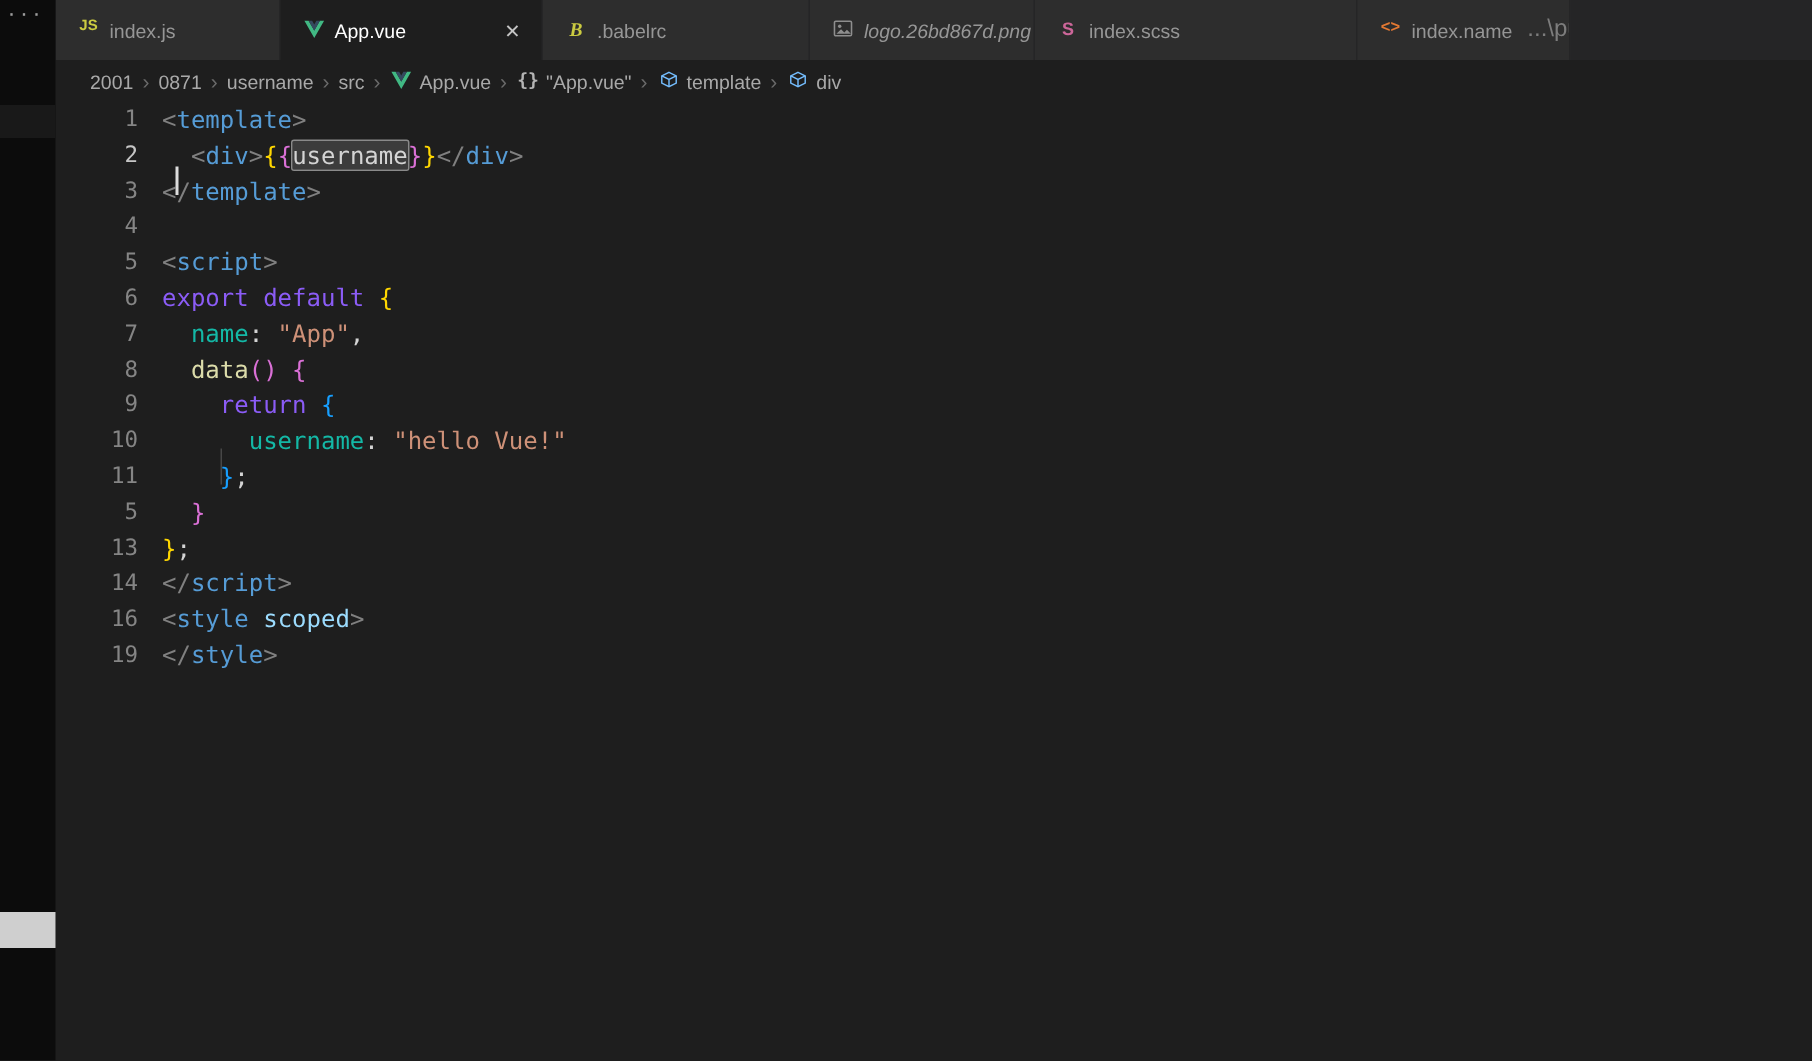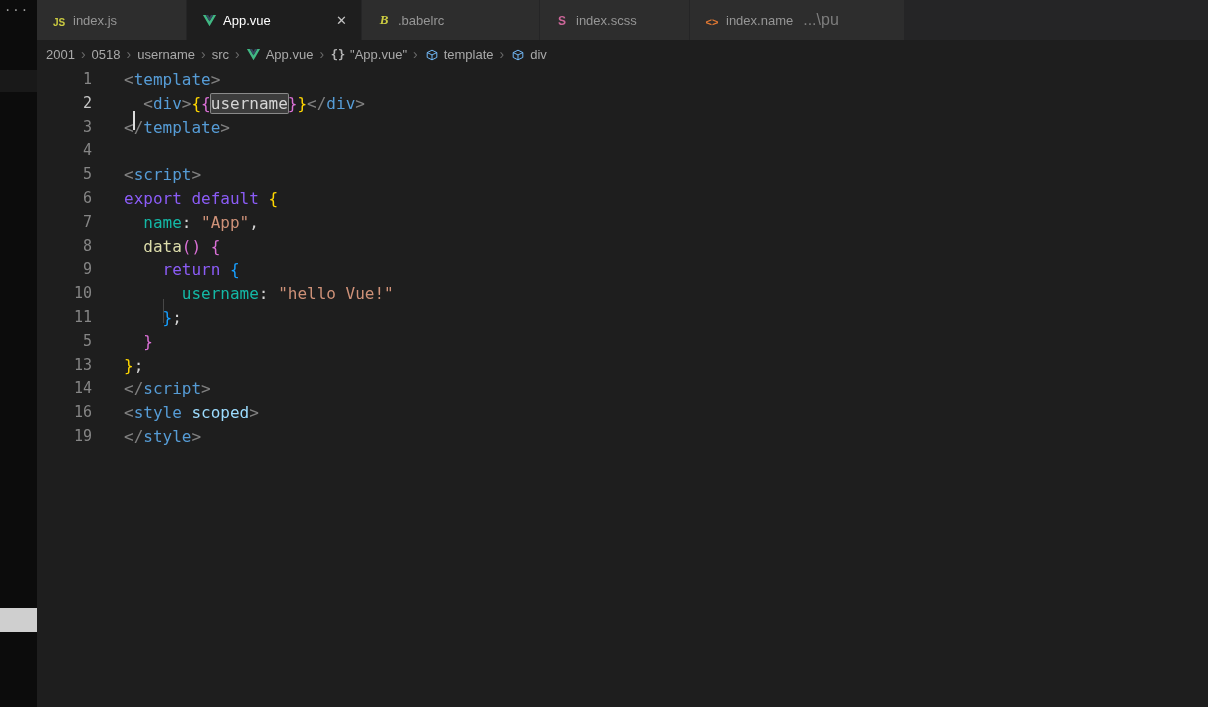--- a/index.html
+++ b/index.html
@@ -24,34 +24,34 @@
   .tab.italic .label{font-style:italic}
   .tab .desc{color:#7d7d7d;font-size:16px;margin-left:4px}
   .tab .close{margin-left:auto;color:#c5c5c5;font-size:13px;padding:0 4px;cursor:pointer}
   .tab:nth-child(1){width:150px}
   .tab:nth-child(2){width:175px}
   .tab:nth-child(3){width:178px}
   .tab:nth-child(4){width:150px}
   .tab:nth-child(5){width:215px}
   .tab:nth-child(6){width:142px}
   .tab:nth-child(7){width:230px}
-  .ficon{width:16px;height:16px;display:inline-flex;align-items:flex-end;justify-content:center;flex:none}
-
-  
-  .breadcrumb{display:flex;align-items:center;height:28px;padding-left:9px;
+  .ficon{width:16px;height:16px;display:inline-flex;align-items:flex-start;justify-content:center;flex:none}
+
+  
+  .breadcrumb{display:flex;align-items:center;height:28px;padding-left:23px;
     font-size:13px;color:#a9a9a9;background:#1e1e1e;flex:none;white-space:nowrap}
   .crumb{display:inline-flex;align-items:center;gap:4px;cursor:pointer}
   .sep{color:#6a6a6a;margin:0 6px;font-size:14px}
 
   
   .editor{flex:1;position:relative;font-family:"DejaVu Sans Mono",monospace;font-size:16px;cursor:text}
   .line{display:flex;height:23.8px;line-height:23.8px}
   .ln{width:55px;text-align:right;color:#858585;font-size:15px;flex:none;user-select:none;cursor:default}
   .ln.active{color:#c6c6c6}
-  .code{margin-left:32px;white-space:pre}
+  .code{margin-left:16px;white-space:pre}
 
   .t-punct{color:#808080}
   .t-tag{color:#569cd6}
   .t-plain{color:#d4d4d4}
   .t-kw{color:#8b5cf6}
   .t-fn{color:#dcdcaa}
   .t-prop{color:#14b8a6}
   .t-str{color:#ce9178}
   .t-b1{color:#ffd700}
   .t-b2{color:#da70d6}
@@ -89,41 +89,51 @@
           </span>
           <span class="label">App.vue</span>
           <span class="close">✕</span>
         </div>
         <div class="tab">
           <span class="ficon">
             <span style="color:#cbcb41;font:italic 700 13px 'Liberation Serif',serif">B</span>
           </span>
           <span class="label">.babelrc</span>
         </div>
+        <div class="tab italic">
+          <span class="ficon">
+            <svg width="14" height="14" viewBox="0 0 16 16">
+              <rect x="1.5" y="2.5" width="13" height="11" rx="1" fill="none" stroke="#8e8e8e" stroke-width="1.2"></rect>
+              <circle cx="5.5" cy="6.3" r="1.3" fill="#8e8e8e"></circle>
+              <path d="M3 12l3.5-3.5 2.5 2.5 2-2L14 12z" fill="#8e8e8e"></path>
+            </svg>
+          </span>
+          <span class="label">logo.26bd867d.png</span>
+        </div>
         <div class="tab">
           <span class="ficon">
             <span style="color:#cc6699;font:700 12px 'Liberation Sans',sans-serif">S</span>
           </span>
           <span class="label">index.scss</span>
         </div>
         <div class="tab">
           <span class="ficon">
             <span style="color:#e37933;font:700 11px 'Liberation Sans',sans-serif">&lt;&gt;</span>
           </span>
           <span class="label">index.name</span>
           <span class="desc">...\pu</span>
         </div>
       </div>
     <div class="breadcrumb">
         <span class="crumb">
           <span>2001</span>
         </span>
         <span class="sep">›</span>
         <span class="crumb">
-          <span>0518</span>
+          <span>0871</span>
         </span>
         <span class="sep">›</span>
         <span class="crumb">
           <span>username</span>
         </span>
         <span class="sep">›</span>
         <span class="crumb">
           <span>src</span>
         </span>
         <span class="sep">›</span>

